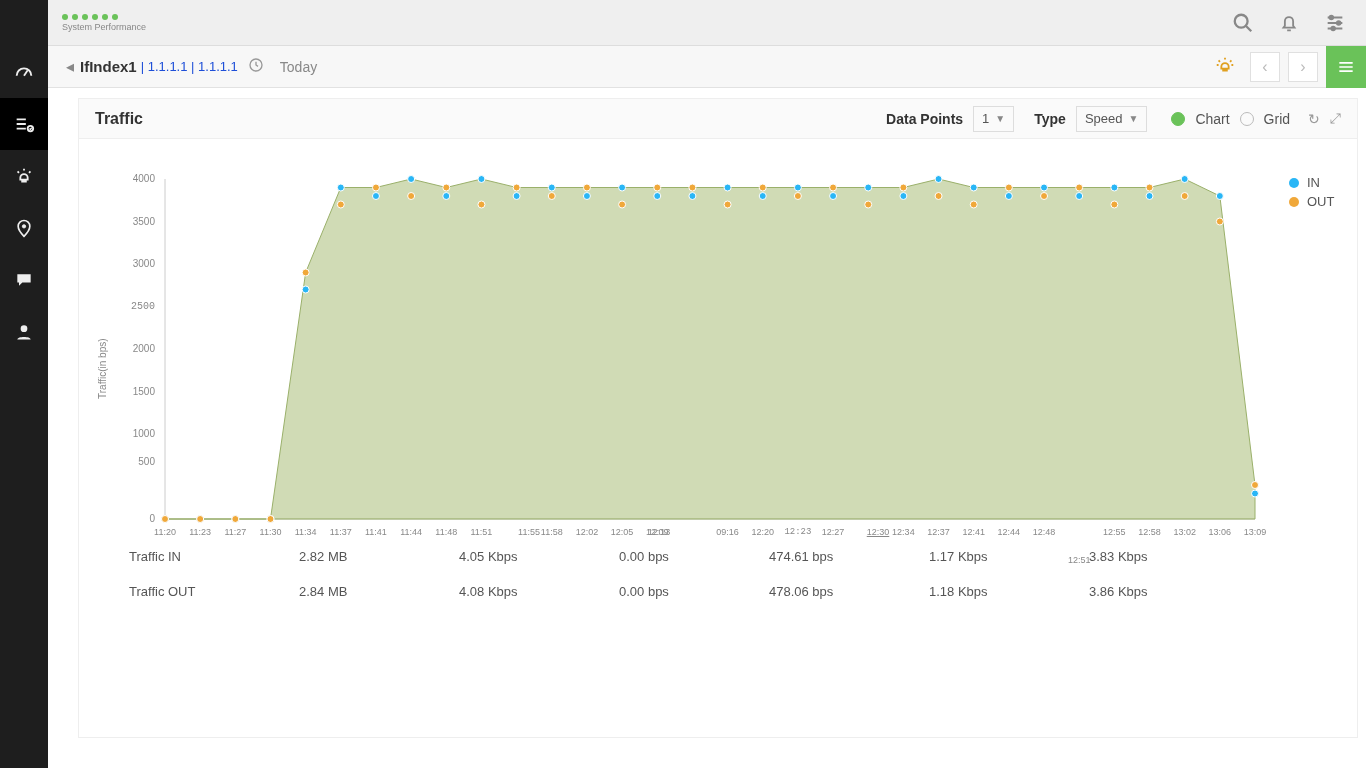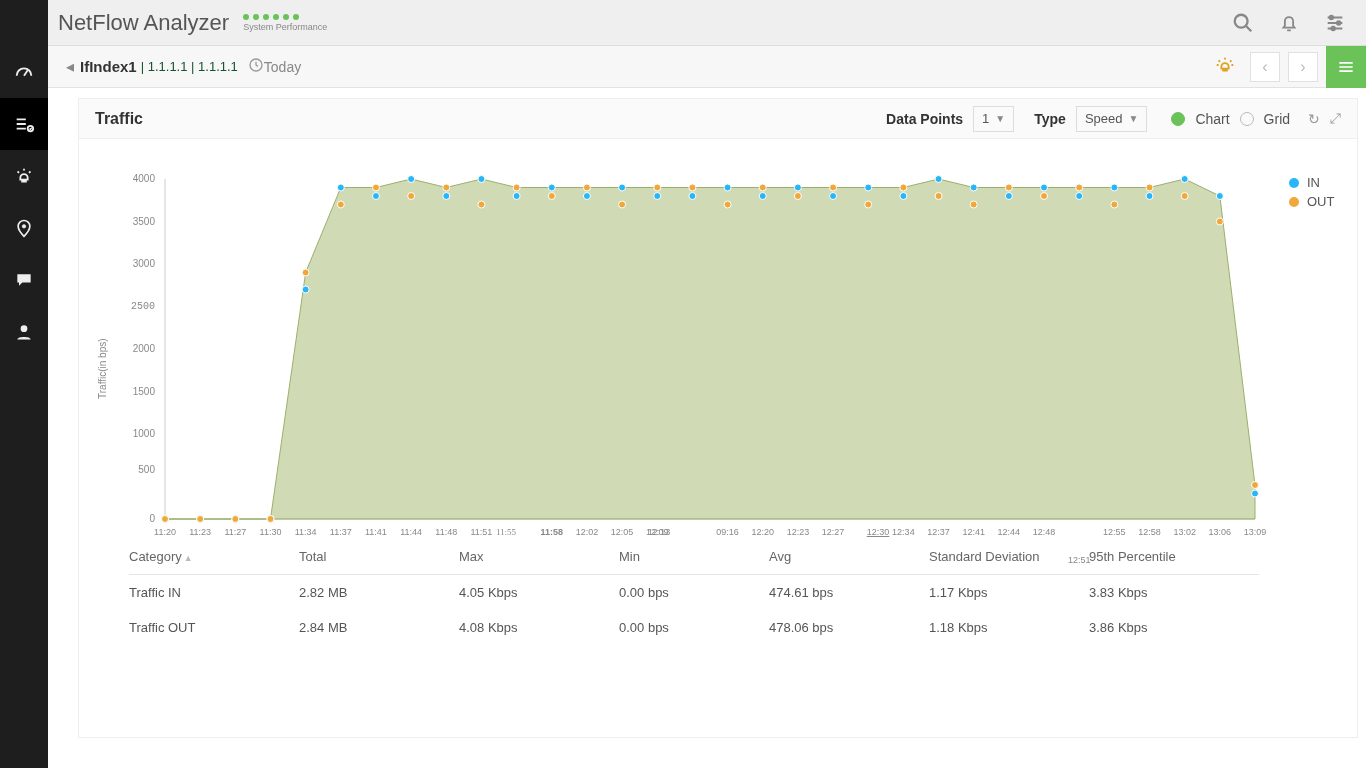--- a/index.html
+++ b/index.html
@@ -18,23 +18,23 @@
   
   .sidebar{position:absolute;left:0;top:0;width:48px;height:768px;background:#1e1e1e;z-index:5}
   .sidebar .spacer{height:46px}
   .sb-item{width:48px;height:52px;display:flex;align-items:center;justify-content:center;color:#eee;cursor:pointer}
   .sb-item.active{background:#000}
   .sb-item svg{stroke:#eee;fill:none}
   
   .subbar{position:absolute;left:48px;top:46px;width:1318px;height:42px;background:#f7f7f7;border-bottom:1px solid #e2e2e2;display:flex;align-items:center;padding:0 12px}
   .back-caret{color:#888;font-size:16px;cursor:pointer;padding:0 6px}
   .if-title{font-weight:bold;color:#333;font-size:15px}
-  .if-sub{color:#14532d;font-size:13px;margin-left:4px}
+  .if-sub{color:#1d4ed8;font-size:13px;margin-left:4px}
   .clock-ico{margin-left:10px;color:#999}
-  .today{margin-left:0;color:#888;font-size:14px}
+  .today{margin-left:16px;color:#888;font-size:14px}
   .sub-right{margin-left:auto;display:flex;align-items:center;gap:8px}
   .pager{width:30px;height:30px;border:1px solid #e0e0e0;background:#fff;display:flex;align-items:center;justify-content:center;color:#bbb;cursor:pointer}
   .menu-btn{width:40px;height:42px;background:#6ac259;color:#fff;display:flex;align-items:center;justify-content:center;cursor:pointer;margin-right:-12px}
   .alert-ico{color:#e0a020;margin-right:6px}
   
   .panel{position:absolute;left:78px;top:98px;width:1280px;height:640px;border:1px solid #eee;background:#fff}
   .panel-head{height:40px;border-bottom:1px solid #eee;background:#fafafa;display:flex;align-items:center;padding:0 16px;font-size:14px;color:#555}
   .panel-head .title{font-weight:bold;color:#333;font-size:16px}
   .ph-right{margin-left:auto;display:flex;align-items:center;gap:10px}
   .lbl-strong{font-weight:bold;color:#333}
@@ -109,21 +109,20 @@
 </div>
 
 <div class="topbar">
   <div class="avatar">
     <svg width="32" height="32" viewBox="0 0 32 32">
         <circle cx="16" cy="16" r="16" fill="#c8c8c8"></circle>
         <circle cx="16" cy="12" r="5" fill="#eee"></circle>
         <path d="M6 30c0-7 20-7 20 0" fill="#eee"></path>
       </svg>
   </div>
-  <div class="app-title">NetFlow Analyzer</div>
   <div class="perf-dots">
     <div class="dots" id="perf-dots">
         <div class="dot"></div>
         <div class="dot"></div>
         <div class="dot"></div>
         <div class="dot"></div>
         <div class="dot"></div>
         <div class="dot"></div>
       </div>
     <div class="lbl">System Performance</div>
@@ -194,21 +193,21 @@
       <span>Grid</span>
       <span class="ph-ico" style="margin-left:8px">↻</span>
       <span class="ph-ico">⤢</span>
     </div>
   </div>
 
   <div class="chart-wrap">
     <span class="ylab">Traffic(in bps)</span>
     <div id="yticks">
         <span class="ytick" style="top: 344px;">0</span>
-        <span class="ytick" style="top: 295px;">500</span>
+        <span class="ytick" style="top: 287px;">500</span>
         <span class="ytick" style="top: 259px;">1000</span>
         <span class="ytick" style="top: 216.5px;">1500</span>
         <span class="ytick" style="top: 174px;">2000</span>
         <span class="ytick" style="top: 131.5px; font-family: Liberation Mono, monospace;">2500</span>
         <span class="ytick" style="top: 89px;">3000</span>
         <span class="ytick" style="top: 46.5px;">3500</span>
         <span class="ytick" style="top: 4px;">4000</span>
       </div>
     <svg id="chart-svg" width="1180" height="380" style="position:absolute;left:0;top:0">
         <line x1="70" y1="10" x2="70" y2="350" stroke="#ccc" stroke-width="1"></line>
@@ -283,29 +282,29 @@
         <span class="xtick" style="left: 70px;">11:20</span>
         <span class="xtick" style="left: 105.161px;">11:23</span>
         <span class="xtick" style="left: 140.323px;">11:27</span>
         <span class="xtick" style="left: 175.484px;">11:30</span>
         <span class="xtick" style="left: 210.645px;">11:34</span>
         <span class="xtick" style="left: 245.806px;">11:37</span>
         <span class="xtick" style="left: 280.968px;">11:41</span>
         <span class="xtick" style="left: 316.129px;">11:44</span>
         <span class="xtick" style="left: 351.29px;">11:48</span>
         <span class="xtick" style="left: 386.452px;">11:51</span>
-        <span class="xtick" style="left: 411px; font-family: Liberation Serif, serif;">11:55</span>
-        <span class="xtick" style="left: 456.774px; font-weight: bold;">11:58</span>
+        <span class="xtick" style="left: 434px;">11:55</span>
+        <span class="xtick" style="left: 456.774px;">11:58</span>
         <span class="xtick" style="left: 491.935px;">12:02</span>
         <span class="xtick" style="left: 527.097px;">12:05</span>
         <span class="xtick" style="left: 562.258px;">12:09</span>
         <span class="xtick" style="left: 564px;">12:13</span>
         <span class="xtick" style="left: 632.581px;">09:16</span>
         <span class="xtick" style="left: 667.742px;">12:20</span>
-        <span class="xtick" style="left: 702.903px;">12:23</span>
+        <span class="xtick" style="left: 702.903px; font-family: Liberation Mono, monospace;">12:23</span>
         <span class="xtick" style="left: 738.065px;">12:27</span>
         <span class="xtick" style="left: 783px; text-decoration: underline;">12:30</span>
         <span class="xtick" style="left: 808.387px;">12:34</span>
         <span class="xtick" style="left: 843.548px;">12:37</span>
         <span class="xtick" style="left: 878.71px;">12:41</span>
         <span class="xtick" style="left: 913.871px;">12:44</span>
         <span class="xtick" style="left: 949.032px;">12:48</span>
         <span class="xtick" style="left: 984.194px; margin-top: 28px;">12:51</span>
         <span class="xtick" style="left: 1019.35px;">12:55</span>
         <span class="xtick" style="left: 1054.52px;">12:58</span>
@@ -320,29 +319,20 @@
         <span class="sw" id="sw-in" style="background: rgb(41, 182, 246);"></span>
         <span>IN</span>
       </div>
     <div class="row">
         <span class="sw" id="sw-out" style="background: rgb(240, 168, 58);"></span>
         <span>OUT</span>
       </div>
   </div>
 
   <div class="tbl">
-    <div class="hd">
-      <div class="c1"><span>Category</span><span class="sort-caret">▲</span></div>
-      <div class="c2">Total</div>
-      <div class="c3">Max</div>
-      <div class="c4">Min</div>
-      <div class="c5">Avg</div>
-      <div class="c6">Standard Deviation</div>
-      <div class="c7">95th Percentile</div>
-    </div>
     <div id="tbody">
         <div class="rw">
           <div class="c1">Traffic IN</div>
           <div class="c2">2.82 MB</div>
           <div class="c3">4.05 Kbps</div>
           <div class="c4">0.00 bps</div>
           <div class="c5">474.61 bps</div>
           <div class="c6">1.17 Kbps</div>
           <div class="c7">3.83 Kbps</div>
         </div>

